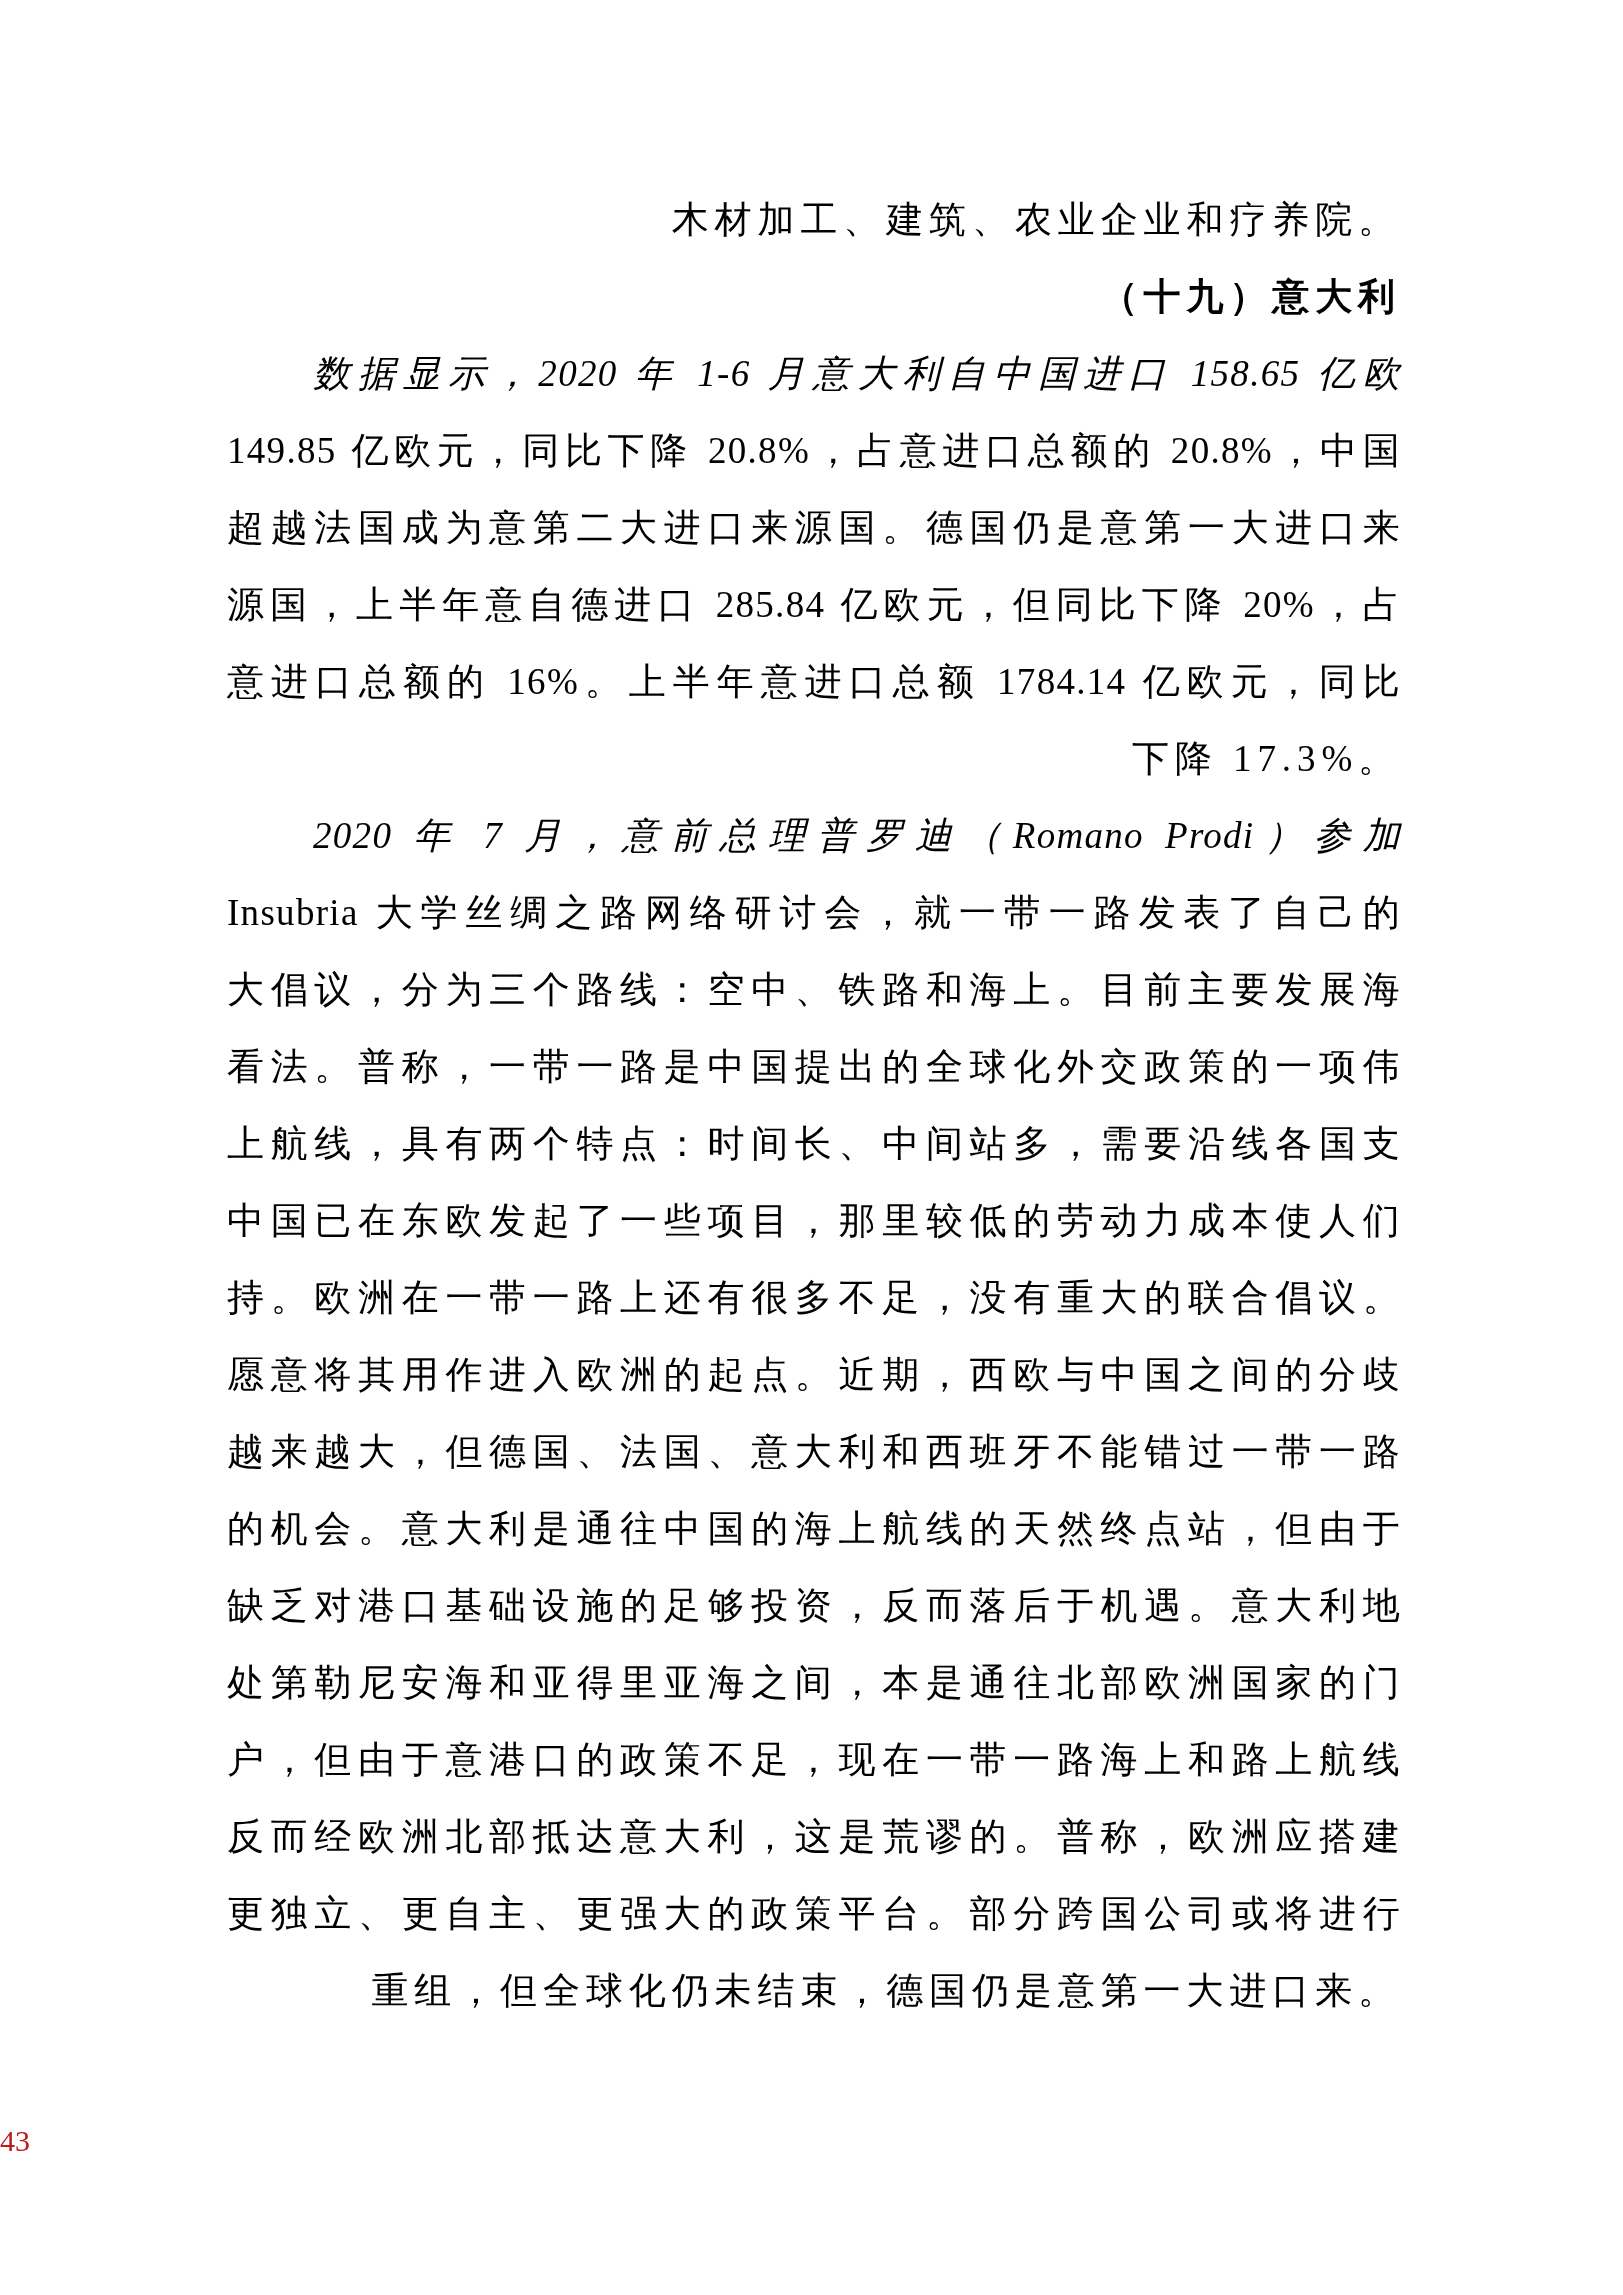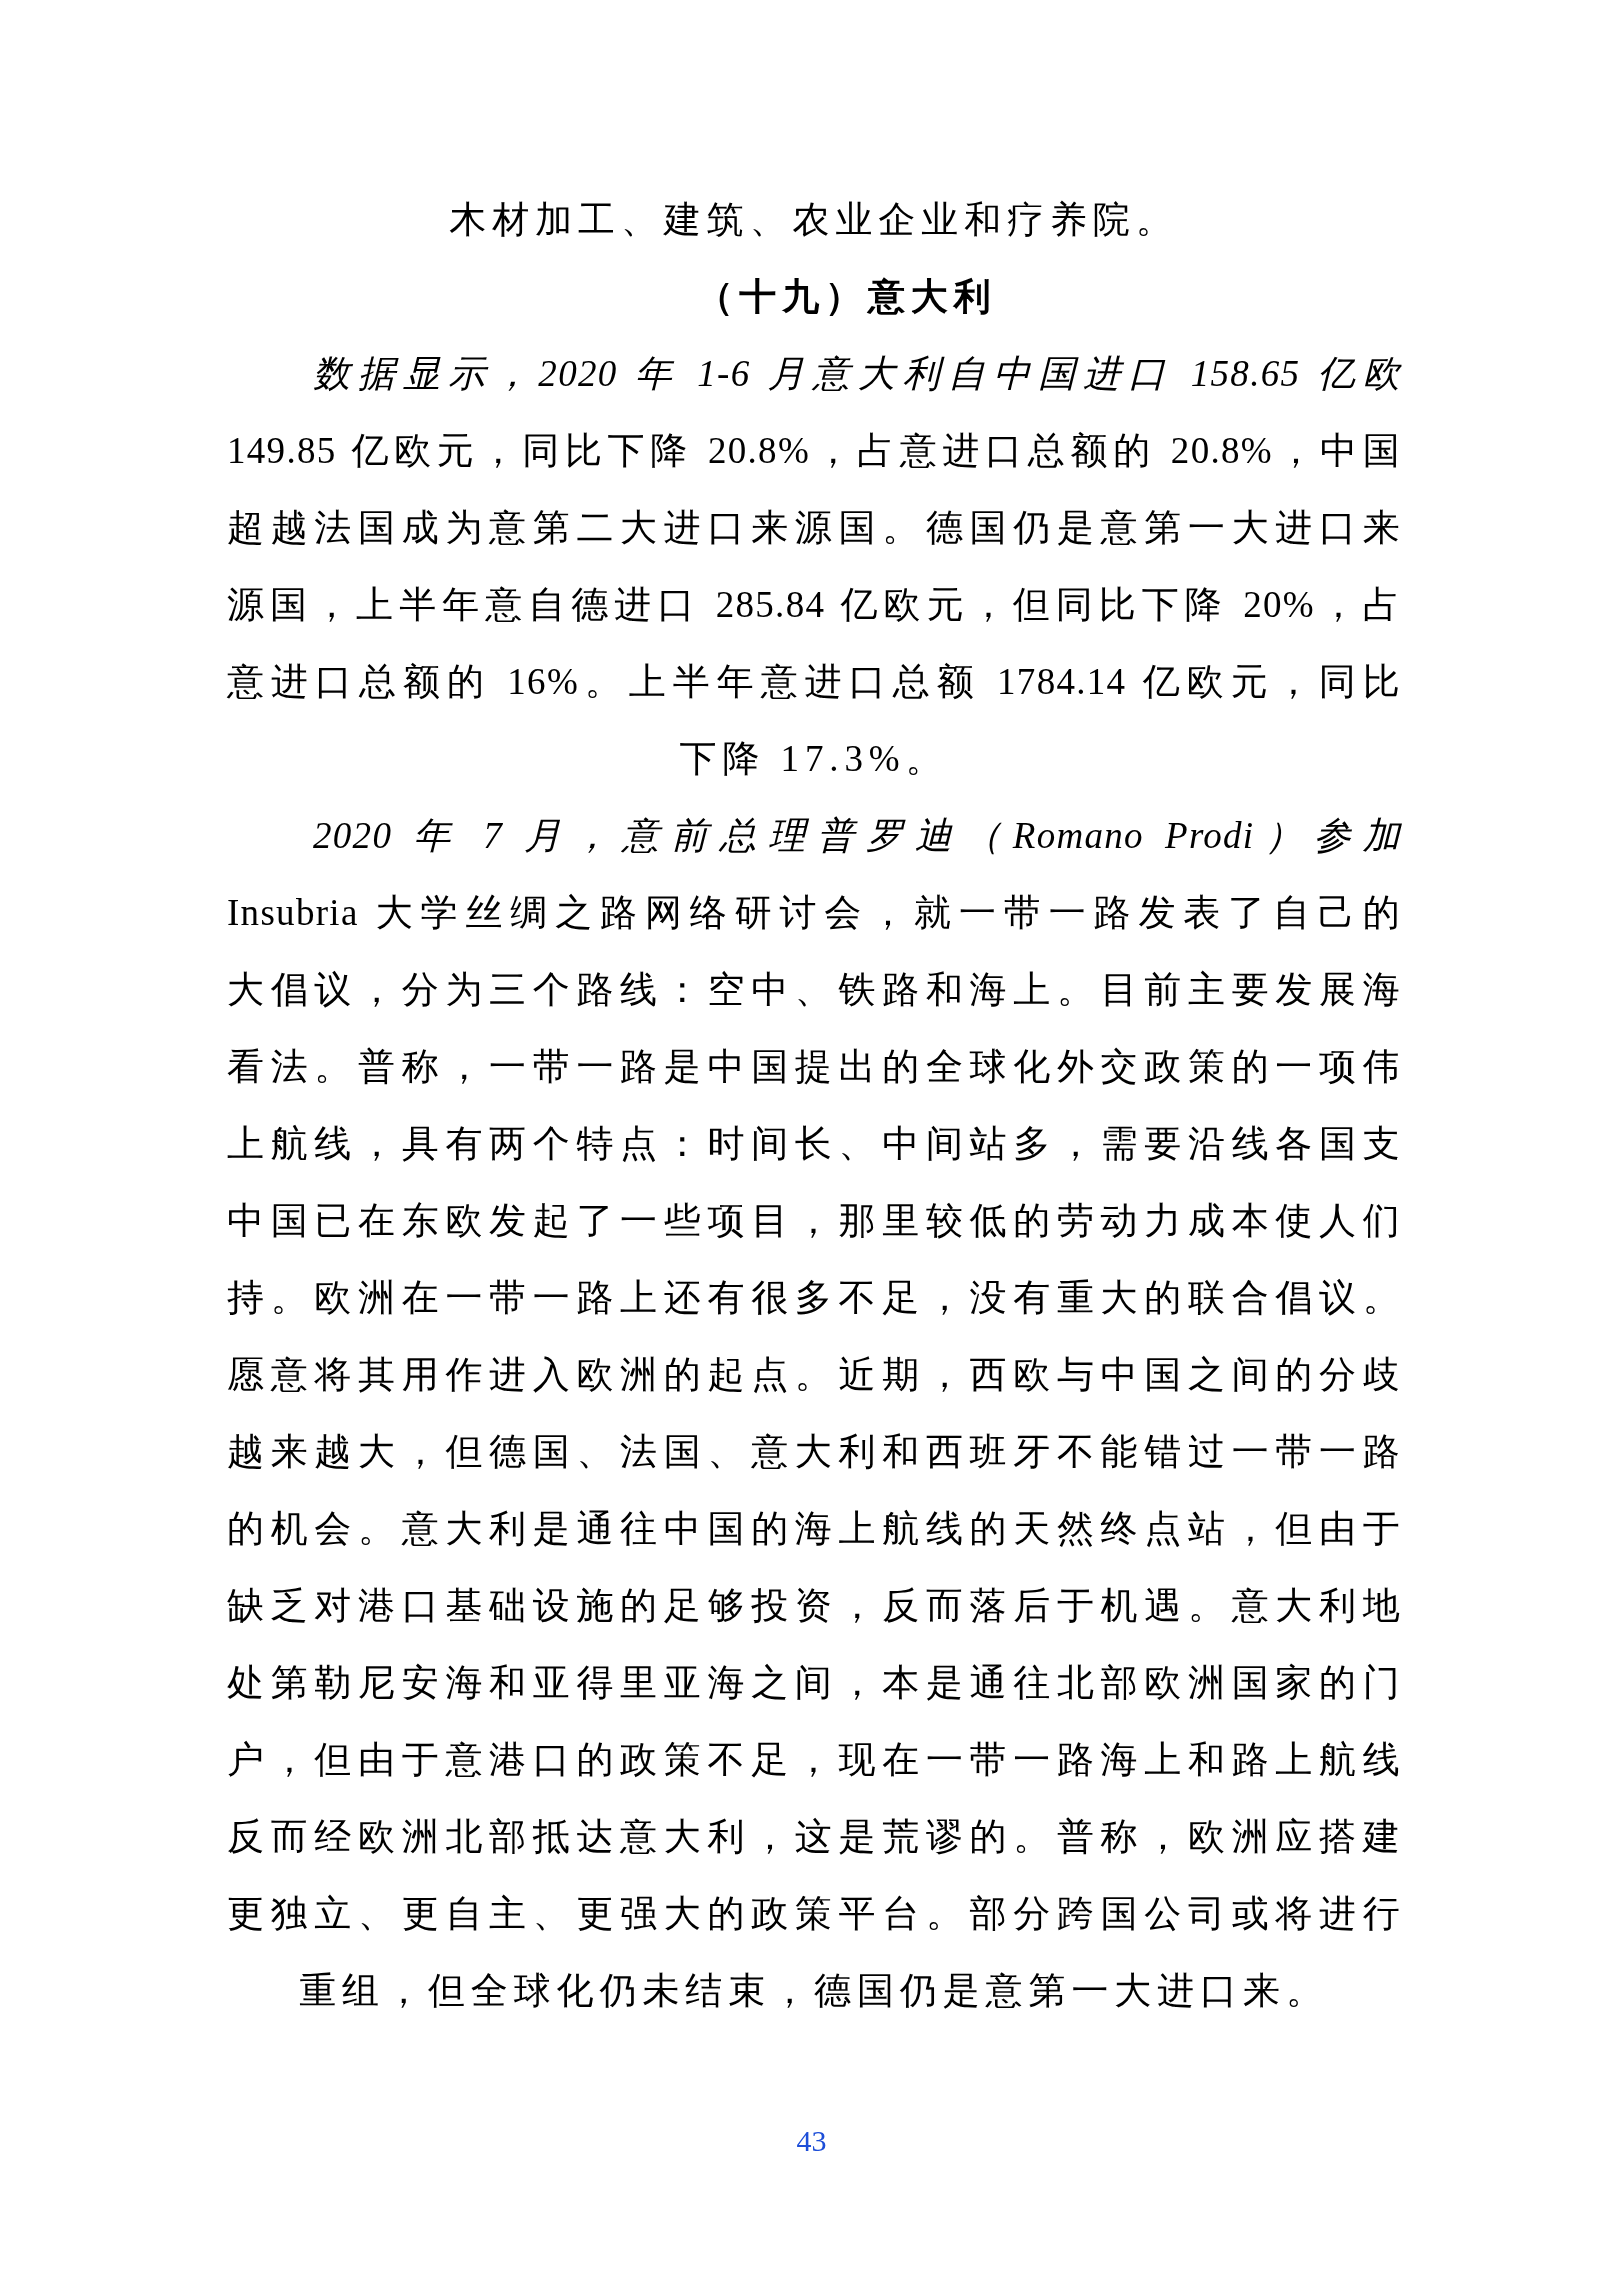--- a/index.html
+++ b/index.html
@@ -20,21 +20,21 @@
     position: absolute;
     left: 227px;
     top: 181px;
     width: 1174px;
   }
   .line {
     height: 77px;
     line-height: 77px;
     font-size: 37px;
     letter-spacing: 5.9px;
-    text-align: center;
+    text-align: right;
     white-space: normal;
   }
   
   .line.full {
     letter-spacing: 1.3px;
     text-align: justify;
     text-align-last: justify;
   }
   
   .line.indent {
@@ -46,24 +46,24 @@
     font-weight: bold;
     letter-spacing: 5.9px;
   }
   .pagenum {
     position: absolute;
     top: 2121px;
     left: 0;
     width: 100%;
     height: 39px;
     line-height: 39px;
-    text-align: center;
+    text-align: left;
     font-size: 30px;
     font-family: "Liberation Serif", "DejaVu Serif", serif;
-    color: #1d4ed8;
+    color: #b91c1c;
   }
 </style>
 </head>
 <body>
 
 <div class="page">
   <div class="content">
     <div class="line">木材加工、建筑、农业企业和疗养院。</div>
     <div class="line heading">（十九）意大利</div>
     <div class="line indent full">数据显示，2020 年 1-6 月意大利自中国进口 158.65 亿欧</div>

